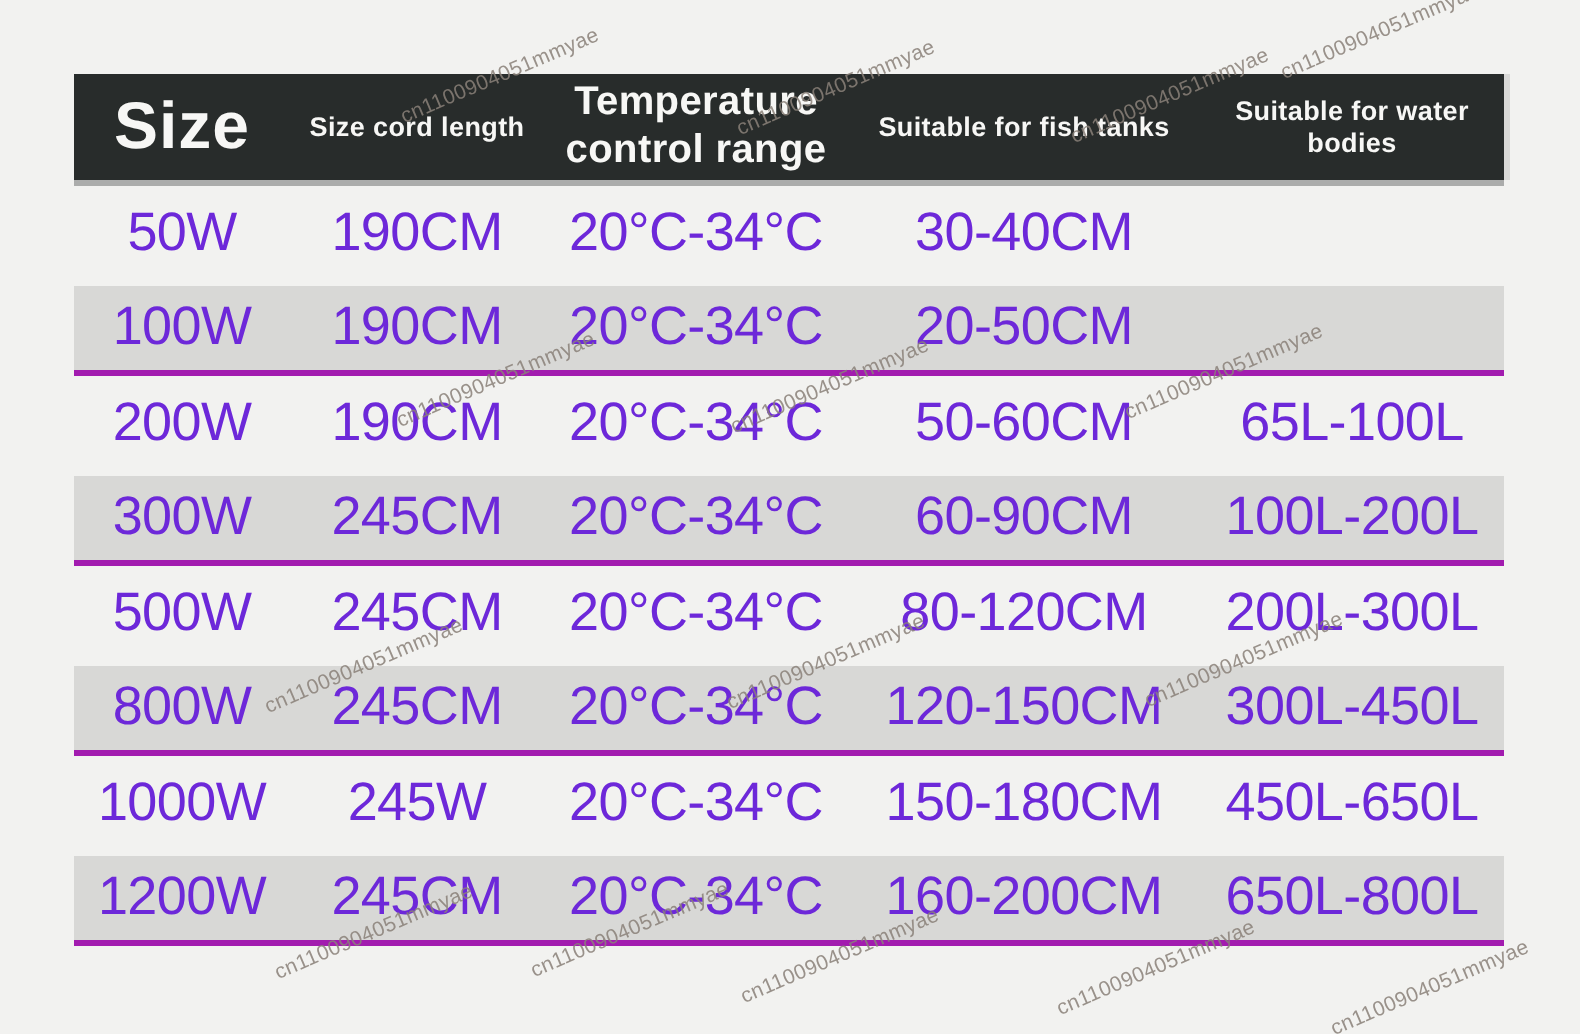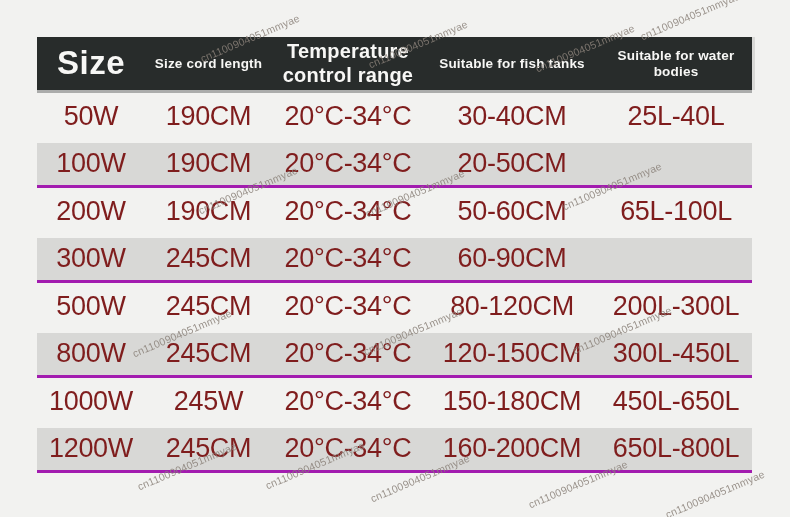--- a/index.html
+++ b/index.html
@@ -51,21 +51,21 @@
   .trow.stripe {
     background: #d8d8d6;
     border-top: 2px solid #f2f2f0;
     border-bottom: 3px solid #a21caf;
   }
   .tcell {
     display: flex;
     align-items: center;
     justify-content: center;
     font-size: 27px;
-    color: #7f1d1d;
+    color: #6d28d9;
     letter-spacing: -0.3px;
     white-space: nowrap;
   }
   .watermark-layer {
     position: absolute;
     left: 0; top: 0;
     width: 790px; height: 517px;
     pointer-events: none;
     z-index: 5;
   }
@@ -101,40 +101,40 @@
         <div>Suitable for water</div>
         <div>bodies</div>
       </div>
     </div>
   <div class="tbody">
       <div class="trow">
         <div class="tcell c0">50W</div>
         <div class="tcell c1">190CM</div>
         <div class="tcell c2">20°C-34°C</div>
         <div class="tcell c3">30-40CM</div>
-        <div class="tcell c4">25L-40L</div>
       </div>
       <div class="trow stripe">
         <div class="tcell c0">100W</div>
         <div class="tcell c1">190CM</div>
         <div class="tcell c2">20°C-34°C</div>
         <div class="tcell c3">20-50CM</div>
       </div>
       <div class="trow">
         <div class="tcell c0">200W</div>
         <div class="tcell c1">190CM</div>
         <div class="tcell c2">20°C-34°C</div>
         <div class="tcell c3">50-60CM</div>
         <div class="tcell c4">65L-100L</div>
       </div>
       <div class="trow stripe">
         <div class="tcell c0">300W</div>
         <div class="tcell c1">245CM</div>
         <div class="tcell c2">20°C-34°C</div>
         <div class="tcell c3">60-90CM</div>
+        <div class="tcell c4">100L-200L</div>
       </div>
       <div class="trow">
         <div class="tcell c0">500W</div>
         <div class="tcell c1">245CM</div>
         <div class="tcell c2">20°C-34°C</div>
         <div class="tcell c3">80-120CM</div>
         <div class="tcell c4">200L-300L</div>
       </div>
       <div class="trow stripe">
         <div class="tcell c0">800W</div>

